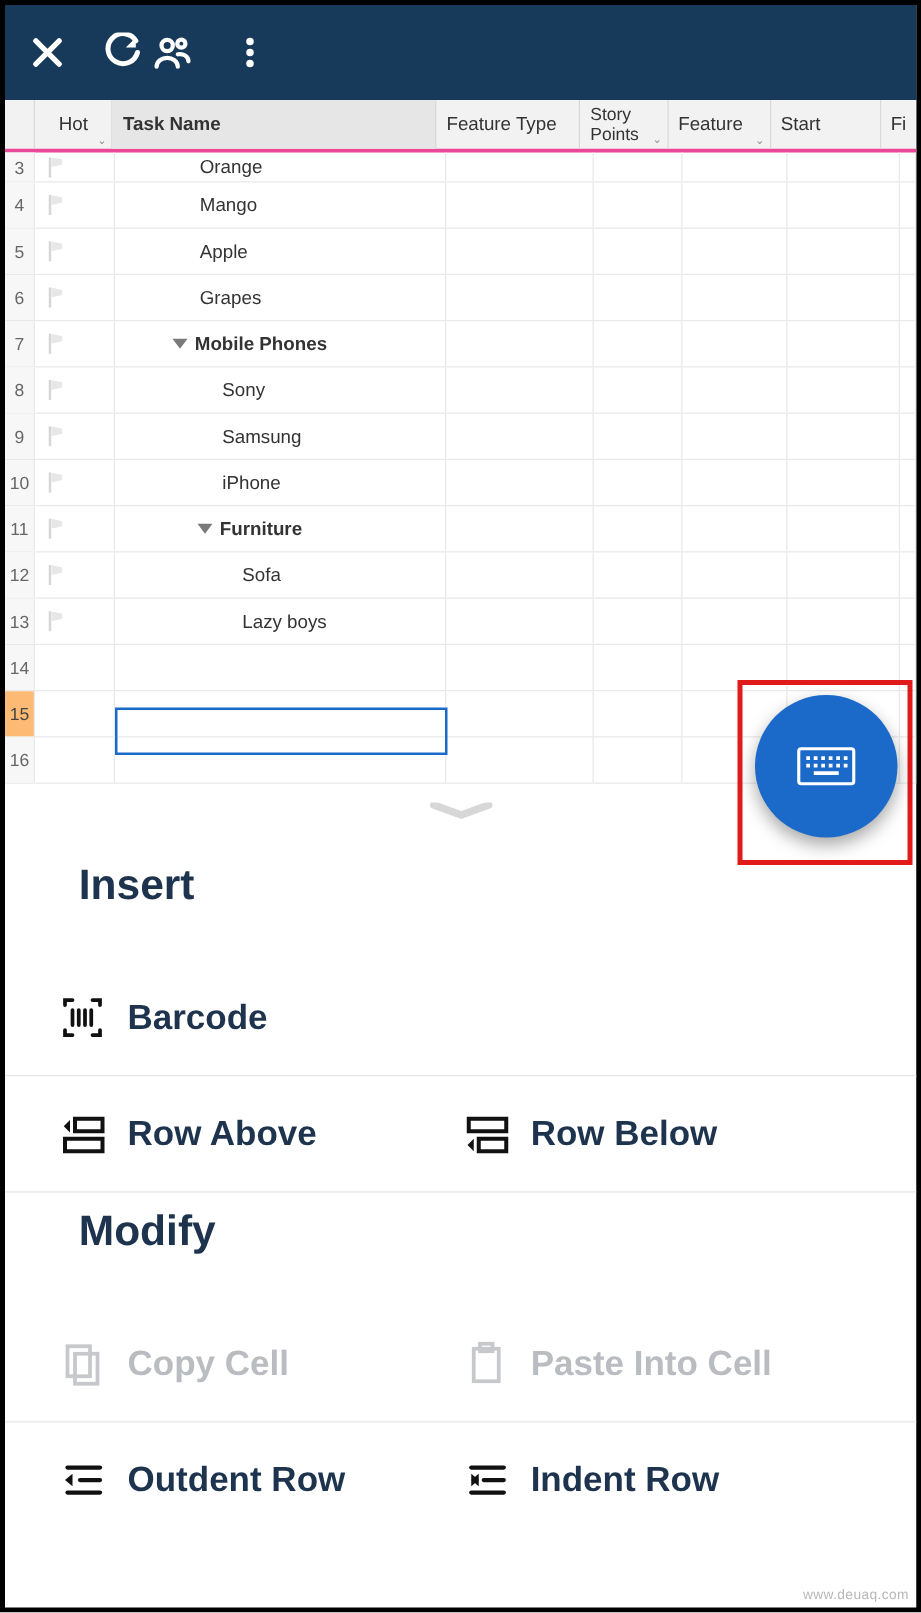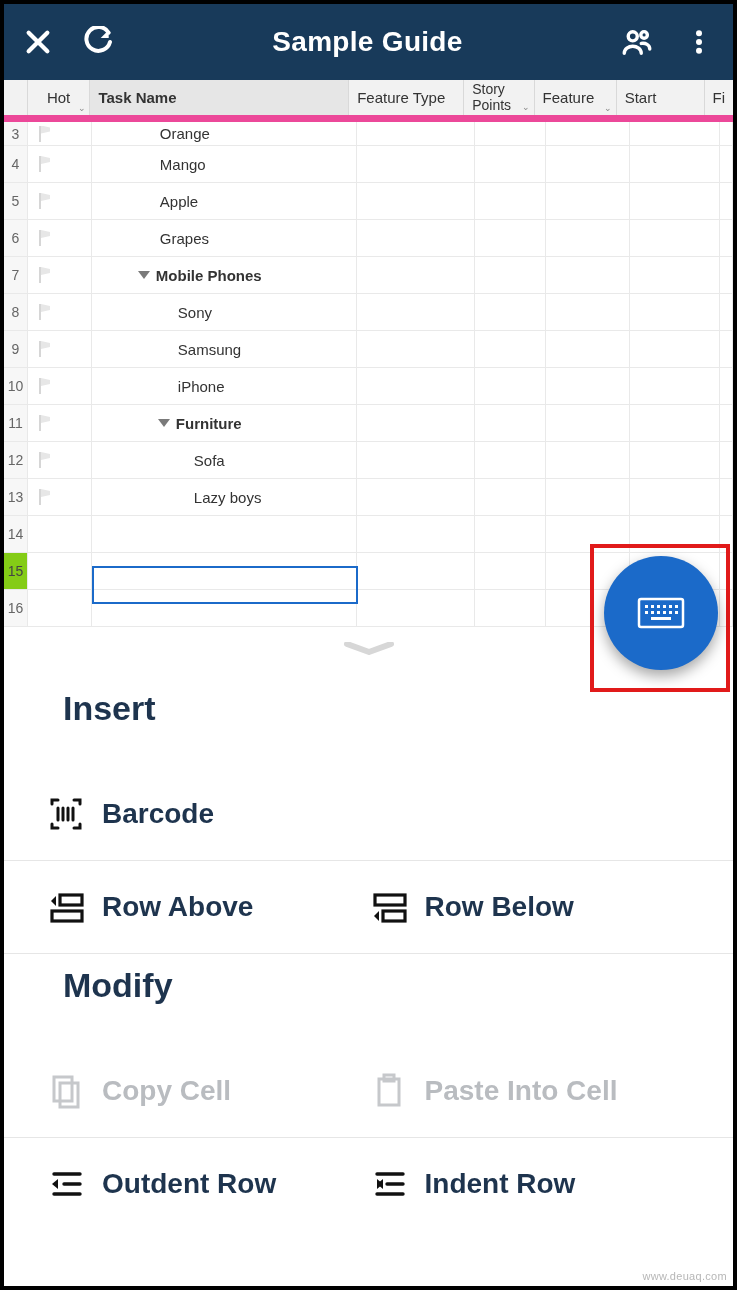--- a/index.html
+++ b/index.html
@@ -40,21 +40,21 @@
 
   
   .grid {
     position: relative;
     user-select: none;
   }
   .headers {
     display: flex;
     height: 42px;
     background: #f2f2f2;
-    border-bottom: 7px solid #ec4899;
+    border-bottom: 3px solid #ec4899;
     font-size: 15px;
     color: #333;
   }
   .hdr {
     border-right: 1px solid #d9d9d9;
     display:flex; align-items:center;
     padding: 0 8px;
     position: relative;
   }
   .numcol { width: 24px; }
@@ -109,21 +109,21 @@
     border-right:6px solid transparent;
     border-top:8px solid #7a7a7a;
   }
   .task-bold { font-weight:700; }
   .indent-0 { padding-left: 62px; }
   .indent-g { padding-left: 40px; }
   .indent-1 { padding-left: 80px; }
   .indent-g2 { padding-left: 60px; }
   .indent-2 { padding-left: 96px; }
 
-  .selected-row .numcol { background:#84cc16; color:#444; }
+  .selected-row .numcol { background:#fdba74; color:#444; }
   .cell-selection {
     border: 2px solid #1b6ac9;
     position:absolute;
     pointer-events:none;
   }
 
   .fab-box {
     position:absolute;
     left: 586px; top: 464px;
     width: 140px; height: 148px;
@@ -197,21 +197,20 @@
         <line x1="5" y1="5" x2="19" y2="19"></line>
           <line x1="19" y1="5" x2="5" y2="19"></line>
       </svg>
     </div>
     <div class="icon">
       <svg viewBox="0 0 24 24" width="32" height="32" stroke="#fff" stroke-width="3" fill="none" stroke-linecap="round">
         <path d="M20 5 A9 9 0 1 0 21 12"></path>
           <polyline points="20,3 20,9 14,9" fill="#fff" stroke="none"></polyline>
       </svg>
     </div>
-    <div class="title">Sample Guide</div>
     <div class="right">
       <div class="icon">
         <svg viewBox="0 0 24 24" width="34" height="34" stroke="#fff" stroke-width="2.4" fill="none" stroke-linecap="round">
           <circle cx="9" cy="8" r="3.2"></circle>
             <path d="M3 20c0-3 3-5 6-5s6 2 6 5"></path>
           <circle cx="17" cy="7" r="2.3"></circle>
             <path d="M15 13c3-.5 6 1 6 4"></path>
         </svg>
       </div>
       <div class="icon">

